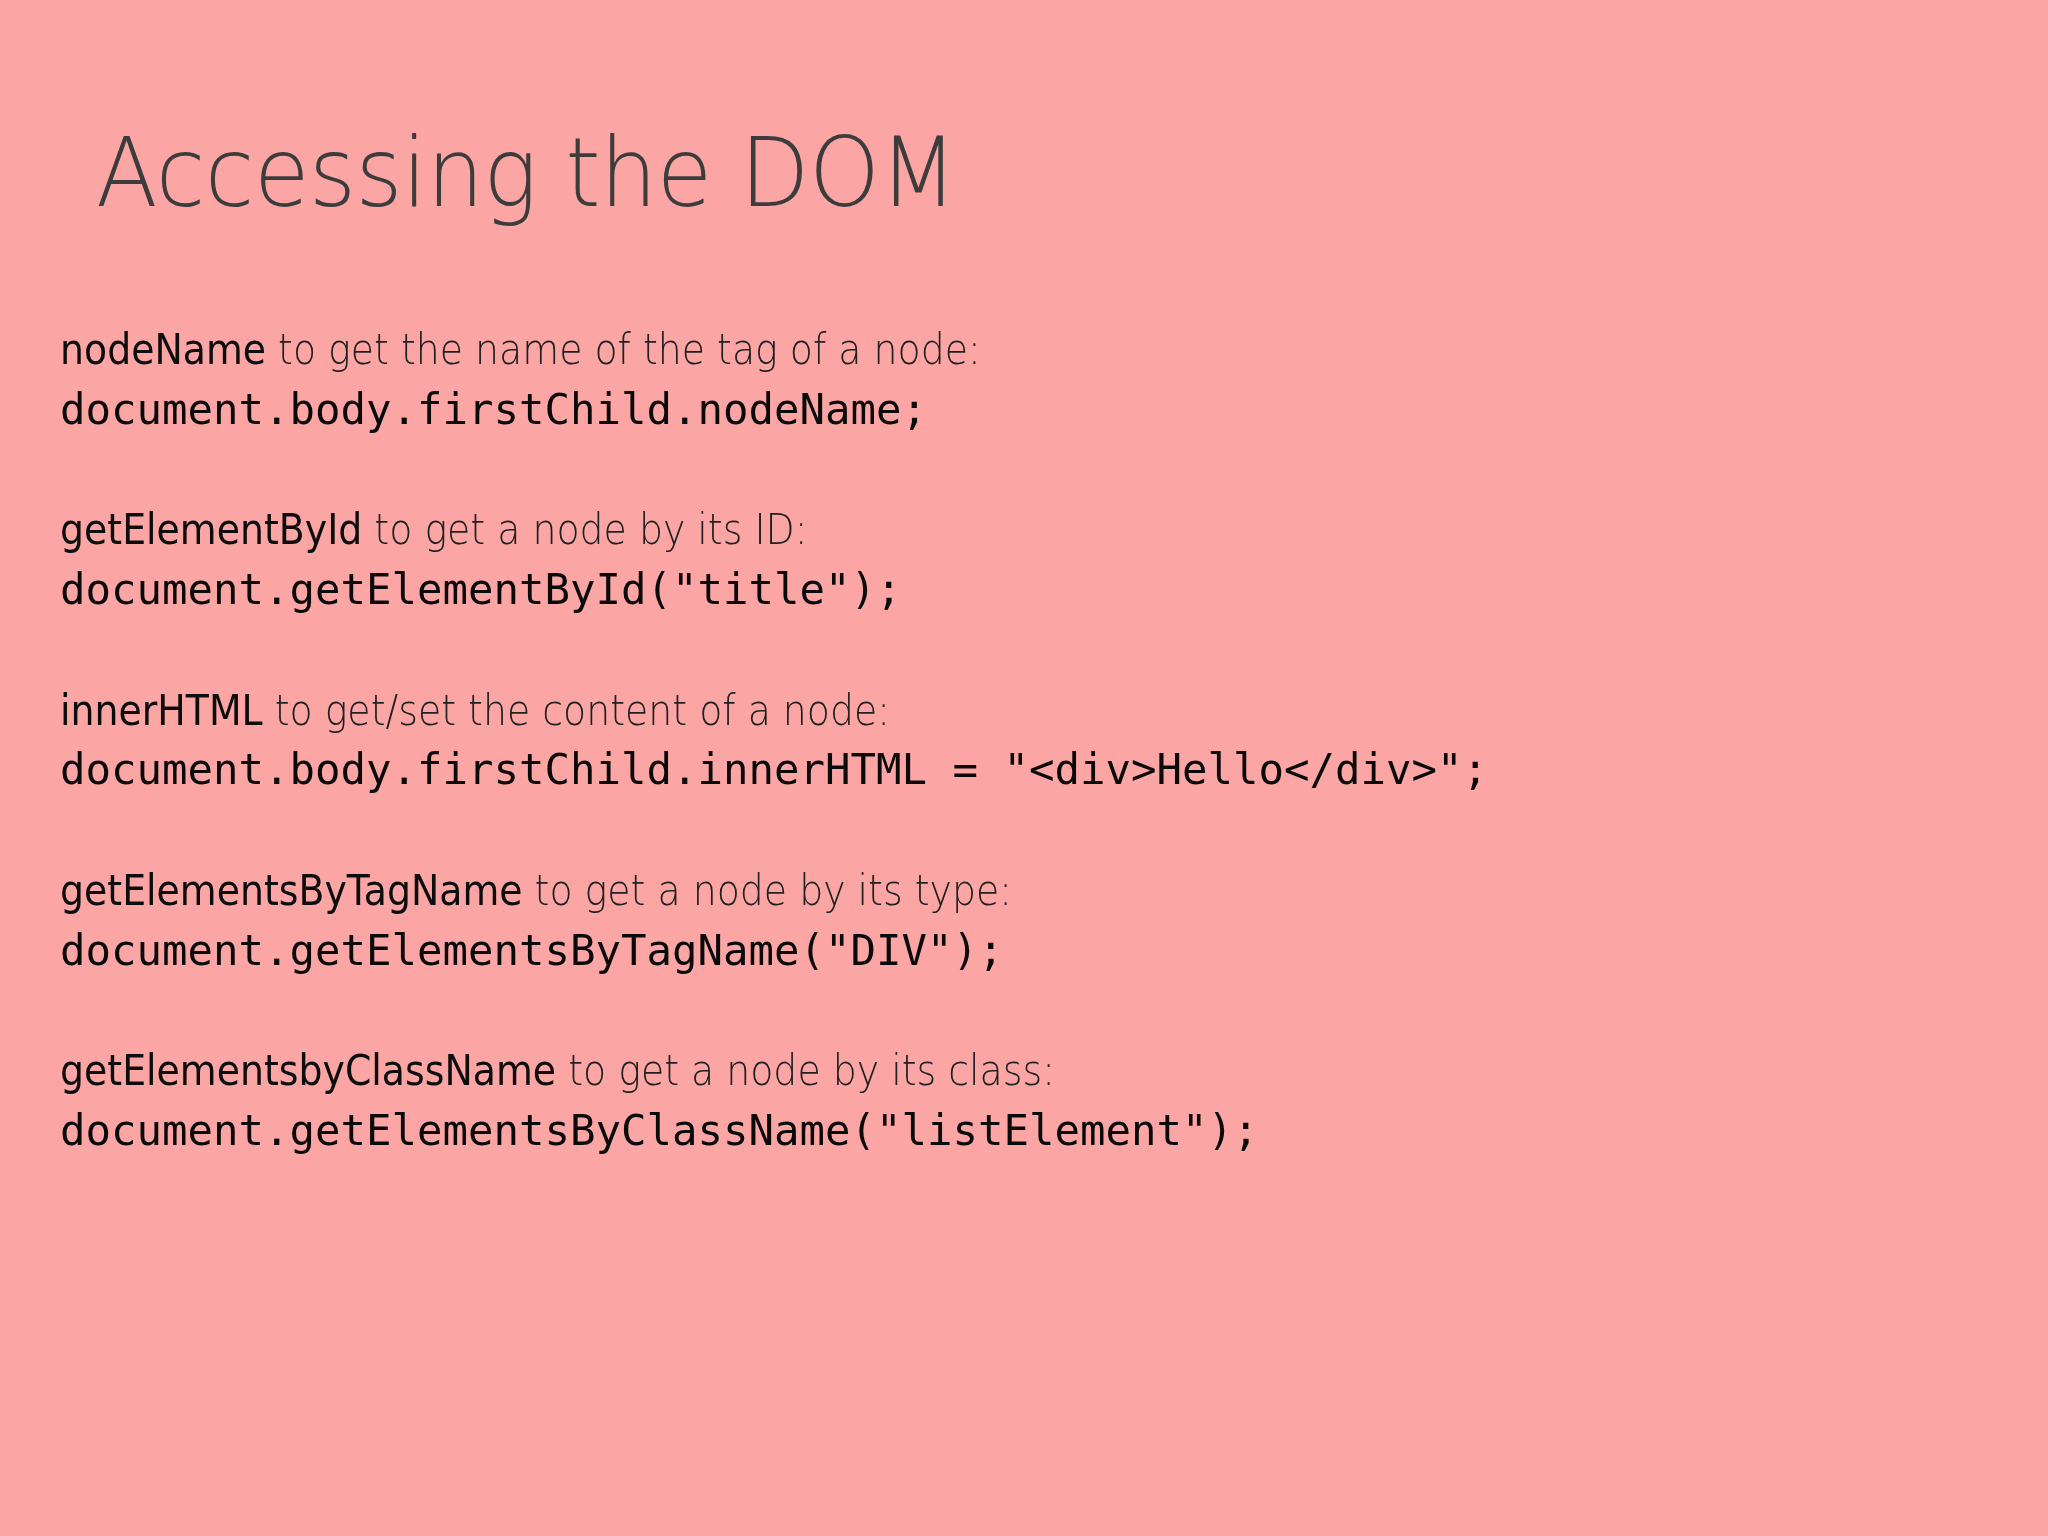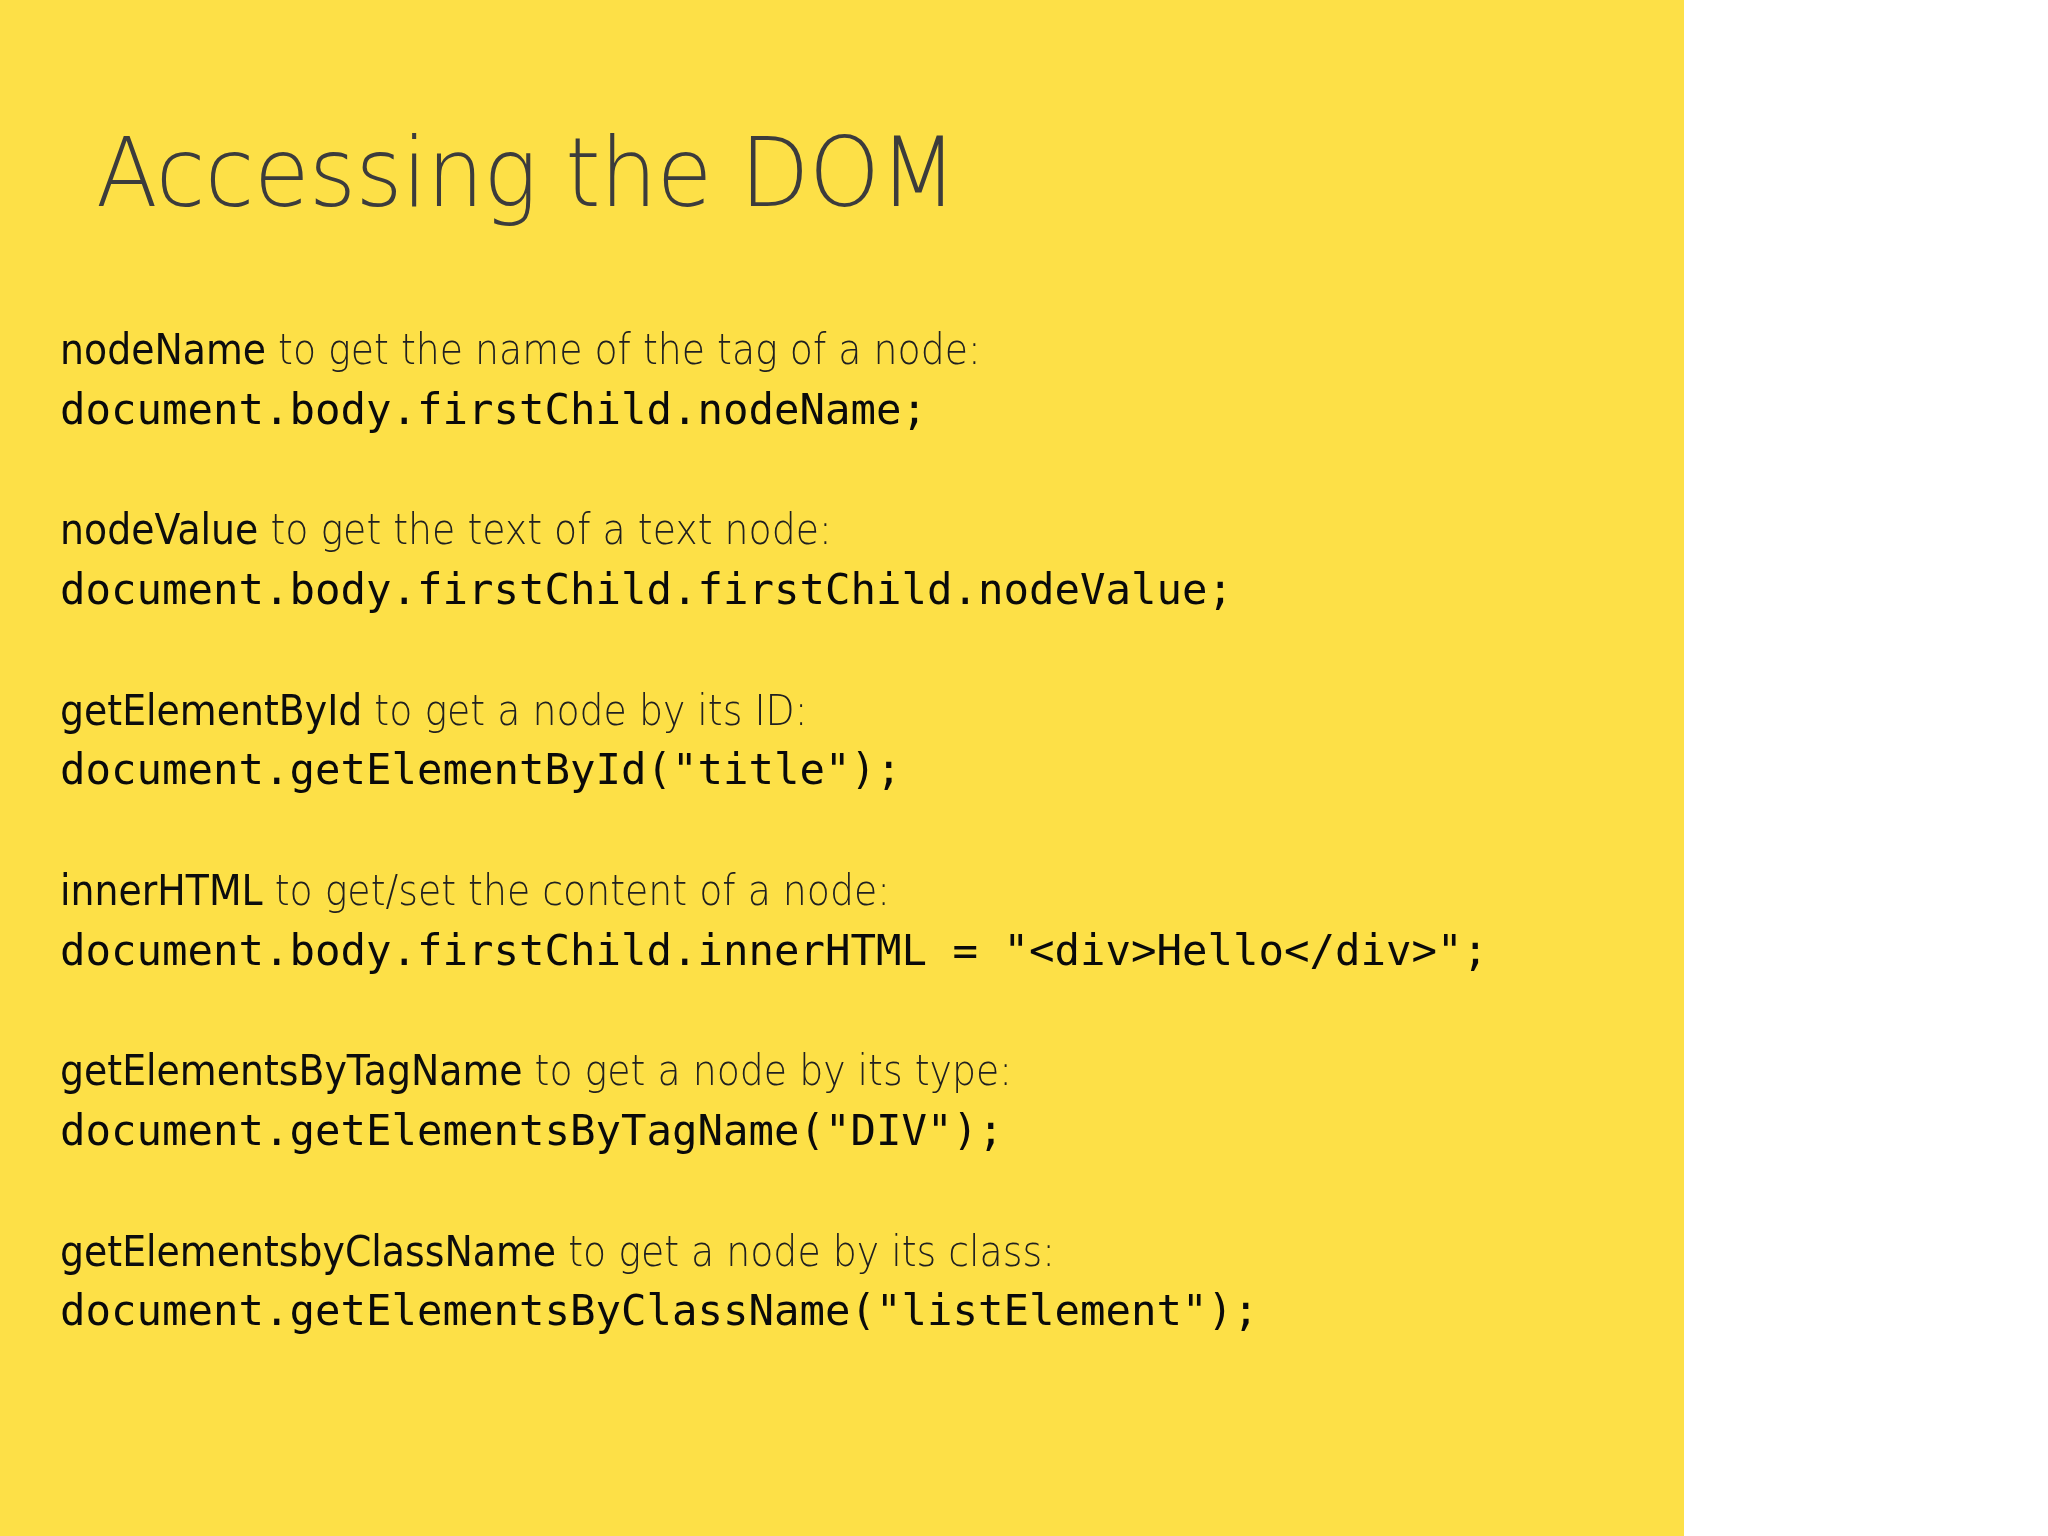--- a/index.html
+++ b/index.html
@@ -10,23 +10,23 @@
   body {
     width: 2048px;
     height: 1536px;
     overflow: hidden;
     font-family: "Liberation Sans", sans-serif;
     -webkit-font-smoothing: antialiased;
   }
 
   .slide {
     position: relative;
-    width: 1684px;
+    width: 2048px;
     height: 1536px;
-    background: #fde047;
+    background: #fca5a5;
     box-sizing: border-box;
   }
 
   
   .slide-title {
     position: absolute;
     left: 96px;
     top: 56px;
     font-family: "DejaVu Sans", "Liberation Sans", sans-serif;
     font-weight: 300;
@@ -90,24 +90,20 @@
 
   <h1 class="slide-title">Accessing the DOM</h1>
 
   <div class="content">
 
     <div class="entry">
       <div class="entry-desc"><span class="entry-term">nodeName</span><span class="entry-text"> to get the name of the tag of a node:</span></div>
       <div class="entry-code">document.body.firstChild.nodeName;</div>
     </div>
 
-    <div class="entry">
-      <div class="entry-desc"><span class="entry-term">nodeValue</span><span class="entry-text"> to get the text of a text node:</span></div>
-      <div class="entry-code">document.body.firstChild.firstChild.nodeValue;</div>
-    </div>
 
     <div class="entry">
       <div class="entry-desc"><span class="entry-term">getElementById</span><span class="entry-text">  to get a node by its ID:</span></div>
       <div class="entry-code">document.getElementById("title");</div>
     </div>
 
     <div class="entry">
       <div class="entry-desc"><span class="entry-term">innerHTML</span><span class="entry-text"> to get/set the content of a node:</span></div>
       <div class="entry-code">document.body.firstChild.innerHTML = "&lt;div&gt;Hello&lt;/div&gt;";</div>
     </div>

